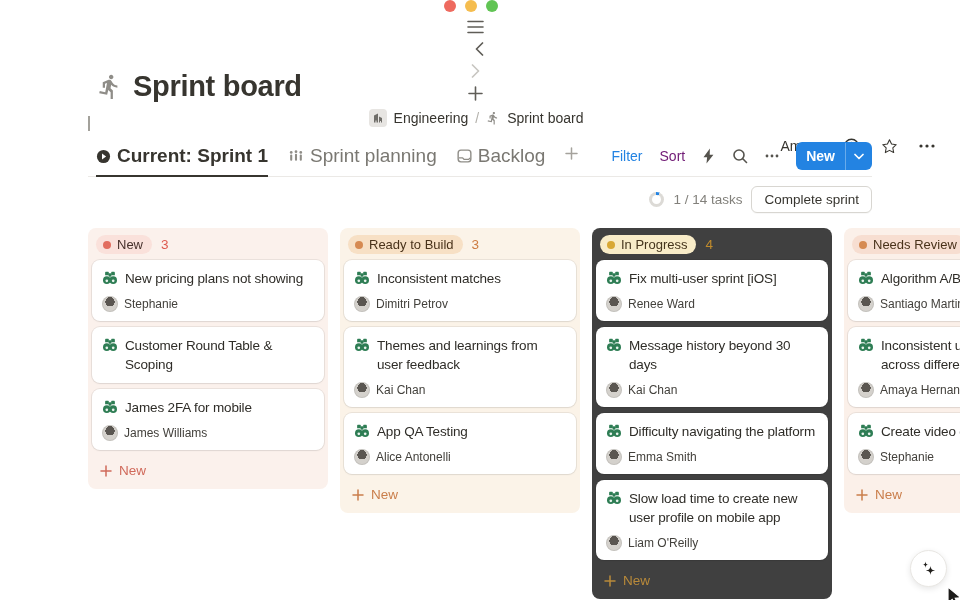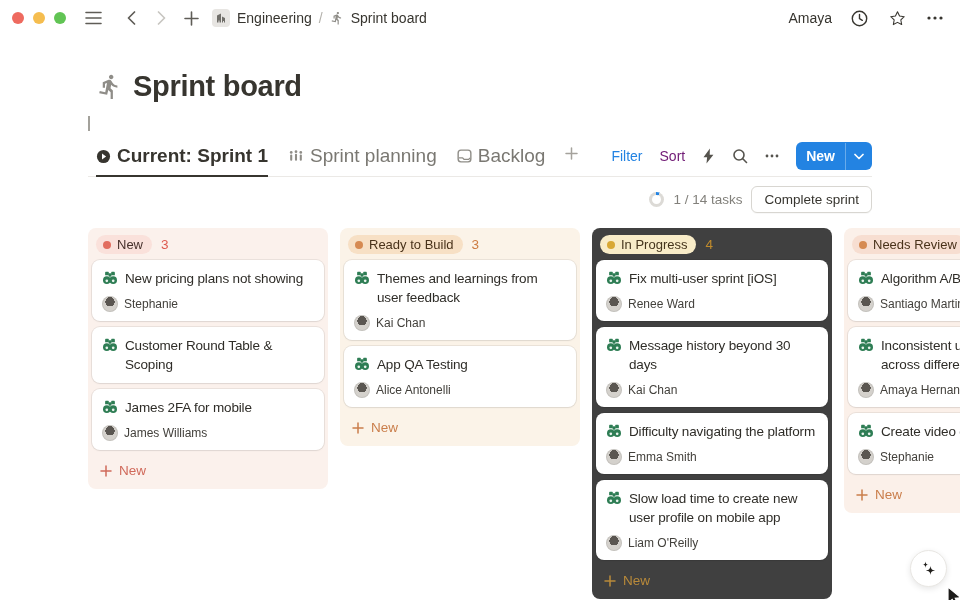--- a/index.html
+++ b/index.html
@@ -1,21 +1,21 @@
 <!DOCTYPE html>
 <html><head>
 <meta charset="utf-8">
 <style>
   * { margin:0; padding:0; box-sizing:border-box; }
   html,body { width:960px; height:600px; overflow:hidden; background:#fff;
     font-family:"Liberation Sans","DejaVu Sans",sans-serif; color:#37352f; }
   .app { position:relative; width:960px; height:600px; }
 
   
-  .topbar { height:36px; display:flex; align-items:center; padding:0 14px 0 12px; gap:8px; background:#fff; }
+  .topbar { height:36px; display:flex; align-items:center; padding:0 22px 0 12px; gap:8px; background:#fff;flex-direction:column; }
   .lights { display:flex; gap:9px; margin-right:8px; }
   .light { width:12px; height:12px; border-radius:50%; }
   .light.r{background:#ee6a5f}.light.y{background:#f5bd4f}.light.g{background:#61c454}
   .icon-btn { display:flex; align-items:center; justify-content:center; width:22px; height:22px; color:#5f5d57; }
   .icon-btn.dim { color:#c8c6c1; }
   .crumb { display:flex; align-items:center; gap:7px; font-size:14px; color:#37352f; margin-left:2px; }
   .ws-icon { width:18px; height:18px; border-radius:4px; background:#e7e5e2; display:flex; align-items:center; justify-content:center; color:#6f6d68; }
   .crumb .sep { color:#b3b1ab; }
   .topbar-right { margin-left:auto; display:flex; align-items:center; gap:16px; color:#37352f; }
   .share { font-size:14px; cursor:default; }
@@ -308,20 +308,32 @@
             <i class="dot" style="background: rgb(214, 138, 81);"></i>
             <span class="pill-label" style="color: rgb(73, 50, 26);">Ready to Build</span>
           </span>
           <span class="count" style="color: rgb(205, 124, 66);">3</span>
         </header>
         <article class="card">
           <div class="card-title-row">
               <svg class="binos">
                 <use href="#sym-binos"></use>
               </svg>
+            <span class="card-title">Inconsistent matches</span>
+            </div>
+          <div class="assignee">
+              <span class="avatar"></span>
+            <span class="assignee-name">Dimitri Petrov</span>
+            </div>
+        </article>
+        <article class="card">
+          <div class="card-title-row">
+              <svg class="binos">
+                <use href="#sym-binos"></use>
+              </svg>
             <span class="card-title">Themes and learnings from user feedback</span>
             </div>
           <div class="assignee">
               <span class="avatar"></span>
             <span class="assignee-name">Kai Chan</span>
             </div>
         </article>
         <article class="card">
           <div class="card-title-row">
               <svg class="binos">

